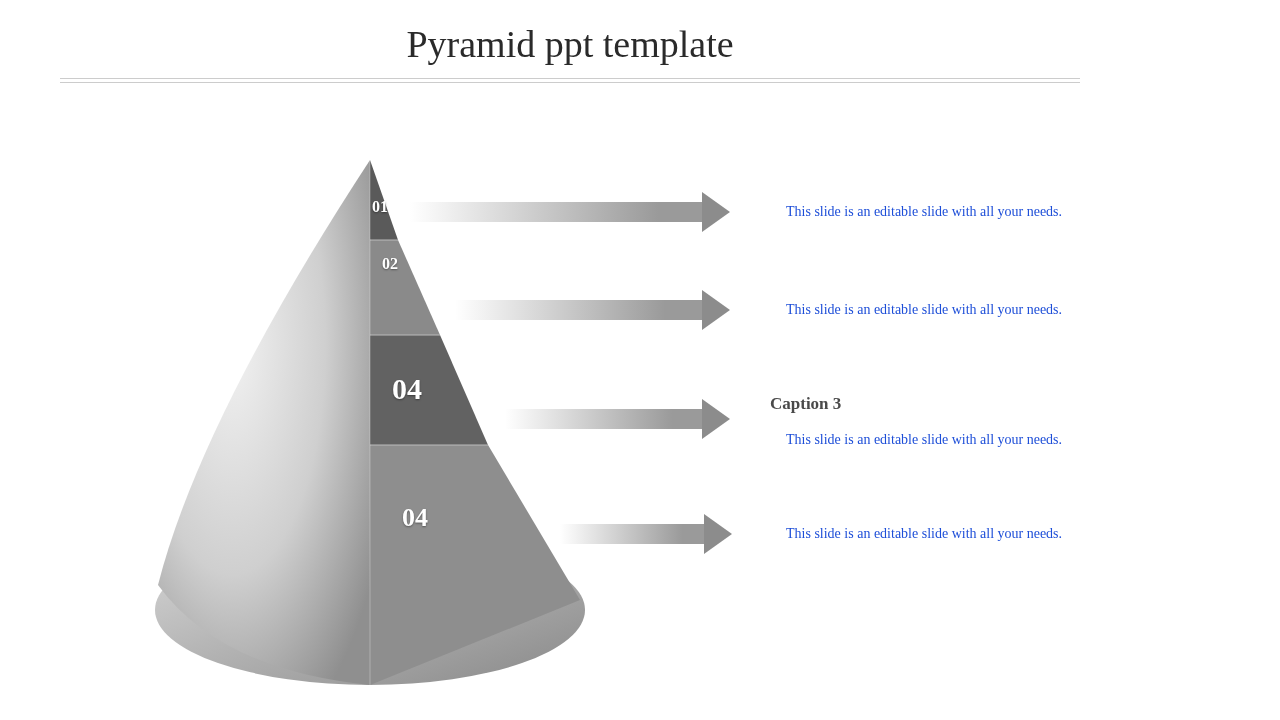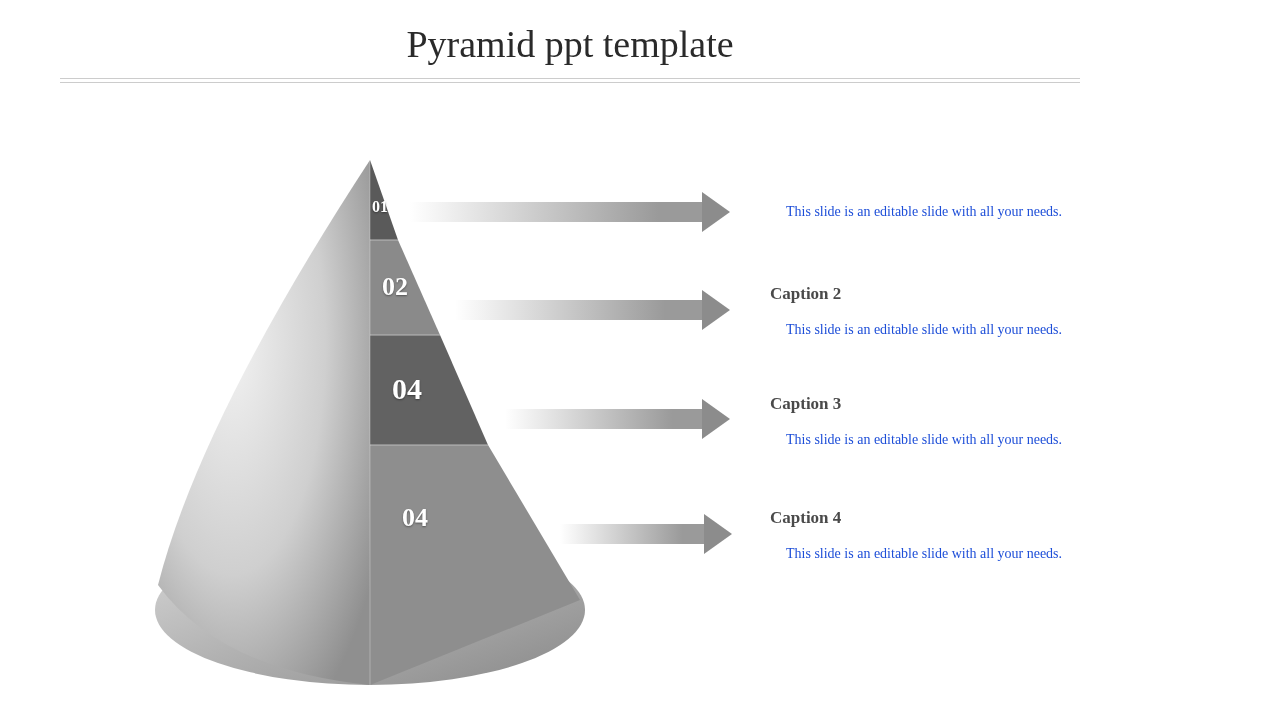--- a/index.html
+++ b/index.html
@@ -131,21 +131,21 @@
       <polygon points="230,305 348,305 440,460 230,545" fill="#8e8e8e"></polygon>
 
       <line x1="230" y1="100" x2="258" y2="100" stroke="#bbb" stroke-width="1"></line>
       <line x1="230" y1="195" x2="300" y2="195" stroke="#bbb" stroke-width="1"></line>
       <line x1="230" y1="305" x2="348" y2="305" stroke="#bbb" stroke-width="1"></line>
 
       <line x1="230" y1="20" x2="230" y2="545" stroke="rgba(255,255,255,0.15)" stroke-width="2"></line>
     </svg>
 
     <div class="level-num" style="left:232px; top:58px; font-size:16px;">01</div>
-    <div class="level-num" style="left:242px; top:132px; font-size:26px;">02</div>
+    <div class="level-num" style="left:242px; top:115px; font-size:16px;">02</div>
     <div class="level-num" style="left:252px; top:232px; font-size:30px;">04</div>
     <div class="level-num" style="left:262px; top:350px; font-size:26px;margin-top:13px;">04</div>
   </div>
 
   <div class="arrow" style="left:410px; top:198px; width:320px;">
     <div class="arrow-body"></div>
     <div class="arrow-head"></div>
   </div>
   <div class="arrow" style="left:455px; top:296px; width:275px;">
     <div class="arrow-body"></div>
@@ -157,25 +157,23 @@
   </div>
   <div class="arrow" style="left:560px; top:520px; width:172px;">
     <div class="arrow-body"></div>
     <div class="arrow-head"></div>
   </div>
 
   <div class="caption-block" style="top:186px;">
     <p class="caption-desc">This slide is an editable slide with all your needs.</p>
   </div>
   <div class="caption-block" style="top:284px;">
-    <p class="caption-title">Caption 2</p>
     <p class="caption-desc">This slide is an editable slide with all your needs.</p>
   </div>
   <div class="caption-block" style="top:394px;">
     <p class="caption-title">Caption 3</p>
     <p class="caption-desc">This slide is an editable slide with all your needs.</p>
   </div>
   <div class="caption-block" style="top:508px;">
-    <p class="caption-title">Caption 4</p>
     <p class="caption-desc">This slide is an editable slide with all your needs.</p>
   </div>
 
 </div>
 
 </body></html>

